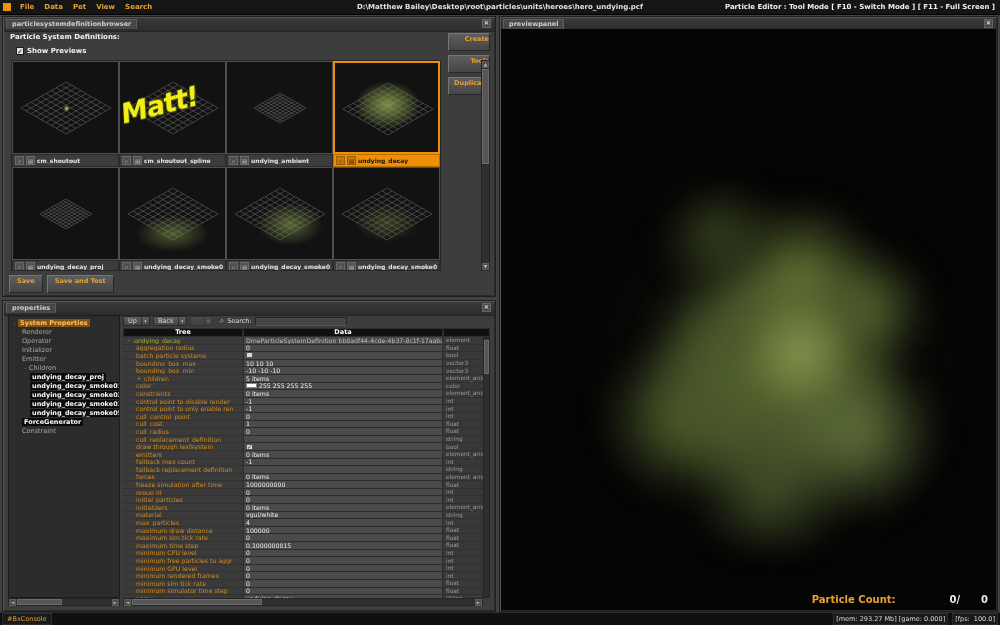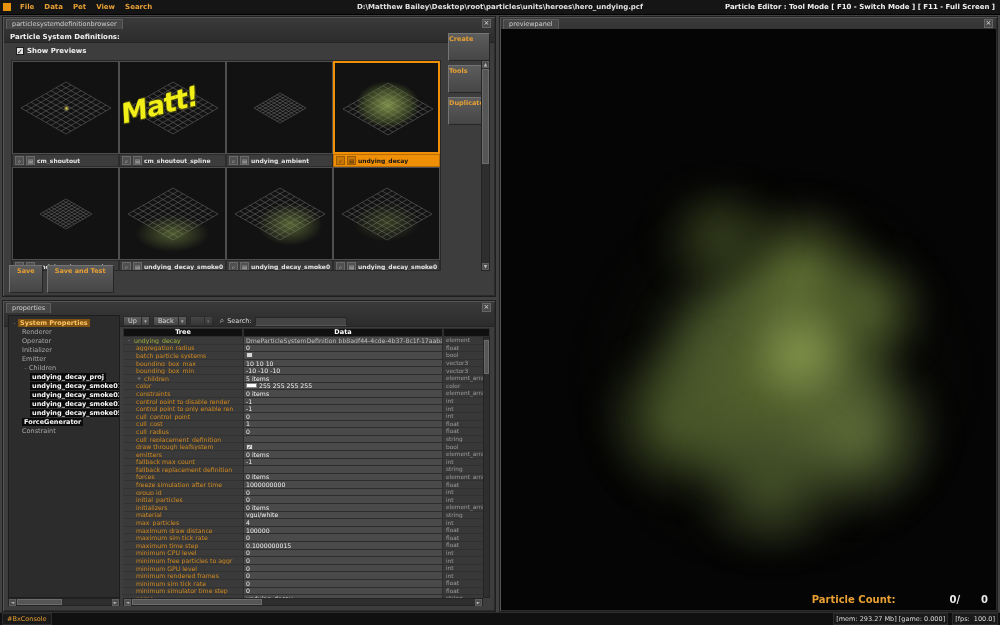--- a/index.html
+++ b/index.html
@@ -8,32 +8,32 @@
 
 
 #menubar{position:absolute;left:0;top:0;width:1000px;height:15px;background:#151515;border-bottom:1px solid #000;display:flex;align-items:center;}
 .app-icon{width:8px;height:8px;background:#e8930f;margin:0 4px 0 3px;flex:none;}
 .menu-item{color:#e8a033;font-size:7px;font-weight:bold;padding:0 5px;cursor:default;}
 #title-path{position:absolute;left:50%;transform:translateX(-50%);font-size:7px;font-weight:bold;color:#e2e2e2;white-space:nowrap;}
 #title-mode{position:absolute;right:5px;font-size:7px;font-weight:bold;color:#f0f0f0;white-space:nowrap;}
 
 
 .panel{position:absolute;background:#3d3d3d;border:1px solid #1f1f1f;box-shadow:inset 1px 1px 0 #555,inset -1px -1px 0 #2b2b2b;}
-.ptitle{position:absolute;left:1px;right:1px;top:1px;height:25px;background:linear-gradient(#3a3a3a,#2c2c2c);border-bottom:1px solid #242424;}
+.ptitle{position:absolute;left:1px;right:1px;top:1px;height:14px;background:linear-gradient(#3a3a3a,#2c2c2c);border-bottom:1px solid #242424;font-weight:bold;}
 .ptab{position:absolute;left:2px;top:1px;height:10px;padding:0 5px;background:#474747;border:1px solid #5d5d5d;border-bottom:none;font-size:6.5px;color:#cfcfcf;line-height:9px;white-space:nowrap;}
 .pclose{position:absolute;right:3px;top:1px;width:9px;height:9px;background:#4a4a4a;border:1px solid #666;color:#ddd;font-size:7px;line-height:7px;text-align:center;cursor:default;}
 
 
 #browser{left:2px;top:16px;width:494px;height:281px;}
 #b-heading{position:absolute;left:7px;top:16px;font-size:7px;font-weight:bold;color:#f2f2f2;}
 #b-showprev{position:absolute;left:13px;top:30px;display:flex;align-items:center;gap:3px;}
 .cb{width:8px;height:8px;background:#e2e2e2;border:1px solid #1f1f1f;font-size:7px;line-height:8px;color:#111;text-align:center;font-weight:bold;}
 #b-showprev .lbl{font-size:7px;font-weight:bold;color:#f0f0f0;}
 #side-btns{position:absolute;right:5px;top:16px;display:flex;flex-direction:column;gap:4px;width:42px;}
-.btn{background:linear-gradient(#5d5d5d,#454545);border:1px solid #262626;border-top-color:#757575;border-left-color:#757575;color:#e8a033;font-size:6.5px;font-weight:bold;text-align:left;height:28px;line-height:10px;cursor:default;white-space:nowrap;}
+.btn{background:linear-gradient(#5d5d5d,#454545);border:1px solid #262626;border-top-color:#757575;border-left-color:#757575;color:#e8a033;font-size:6.5px;font-weight:bold;text-align:right;height:18px;line-height:10px;cursor:default;white-space:nowrap;}
 #thumb-wrap{position:absolute;left:8px;top:43px;width:430px;height:211px;border:1px solid #272727;background:#2e2e2e;overflow:hidden;}
 #thumb-grid{display:grid;grid-template-columns:repeat(4,107px);}
 .thumb{width:107px;height:106px;position:relative;}
 .thumb-img{height:93px;background:#121212;border:1px solid #4e4e4e;position:relative;overflow:hidden;}
 .thumb.selected .thumb-img{border:2px solid #ef8f06;}
 .thumb-img svg{position:absolute;left:0;top:0;width:105px;height:91px;}
 .t-smoke{position:absolute;left:0;top:0;right:0;bottom:0;}
 .v-smoke-center .t-smoke{background:radial-gradient(ellipse 40% 34% at 51% 47%,rgba(150,170,88,.8),rgba(96,114,52,.45) 55%,rgba(0,0,0,0) 78%);}
 .v-smoke-low .t-smoke{background:radial-gradient(ellipse 45% 26% at 50% 72%,rgba(128,148,72,.55),rgba(0,0,0,0) 78%);}
 .v-smoke-right .t-smoke{background:radial-gradient(ellipse 40% 30% at 60% 62%,rgba(132,152,76,.6),rgba(0,0,0,0) 78%);}

